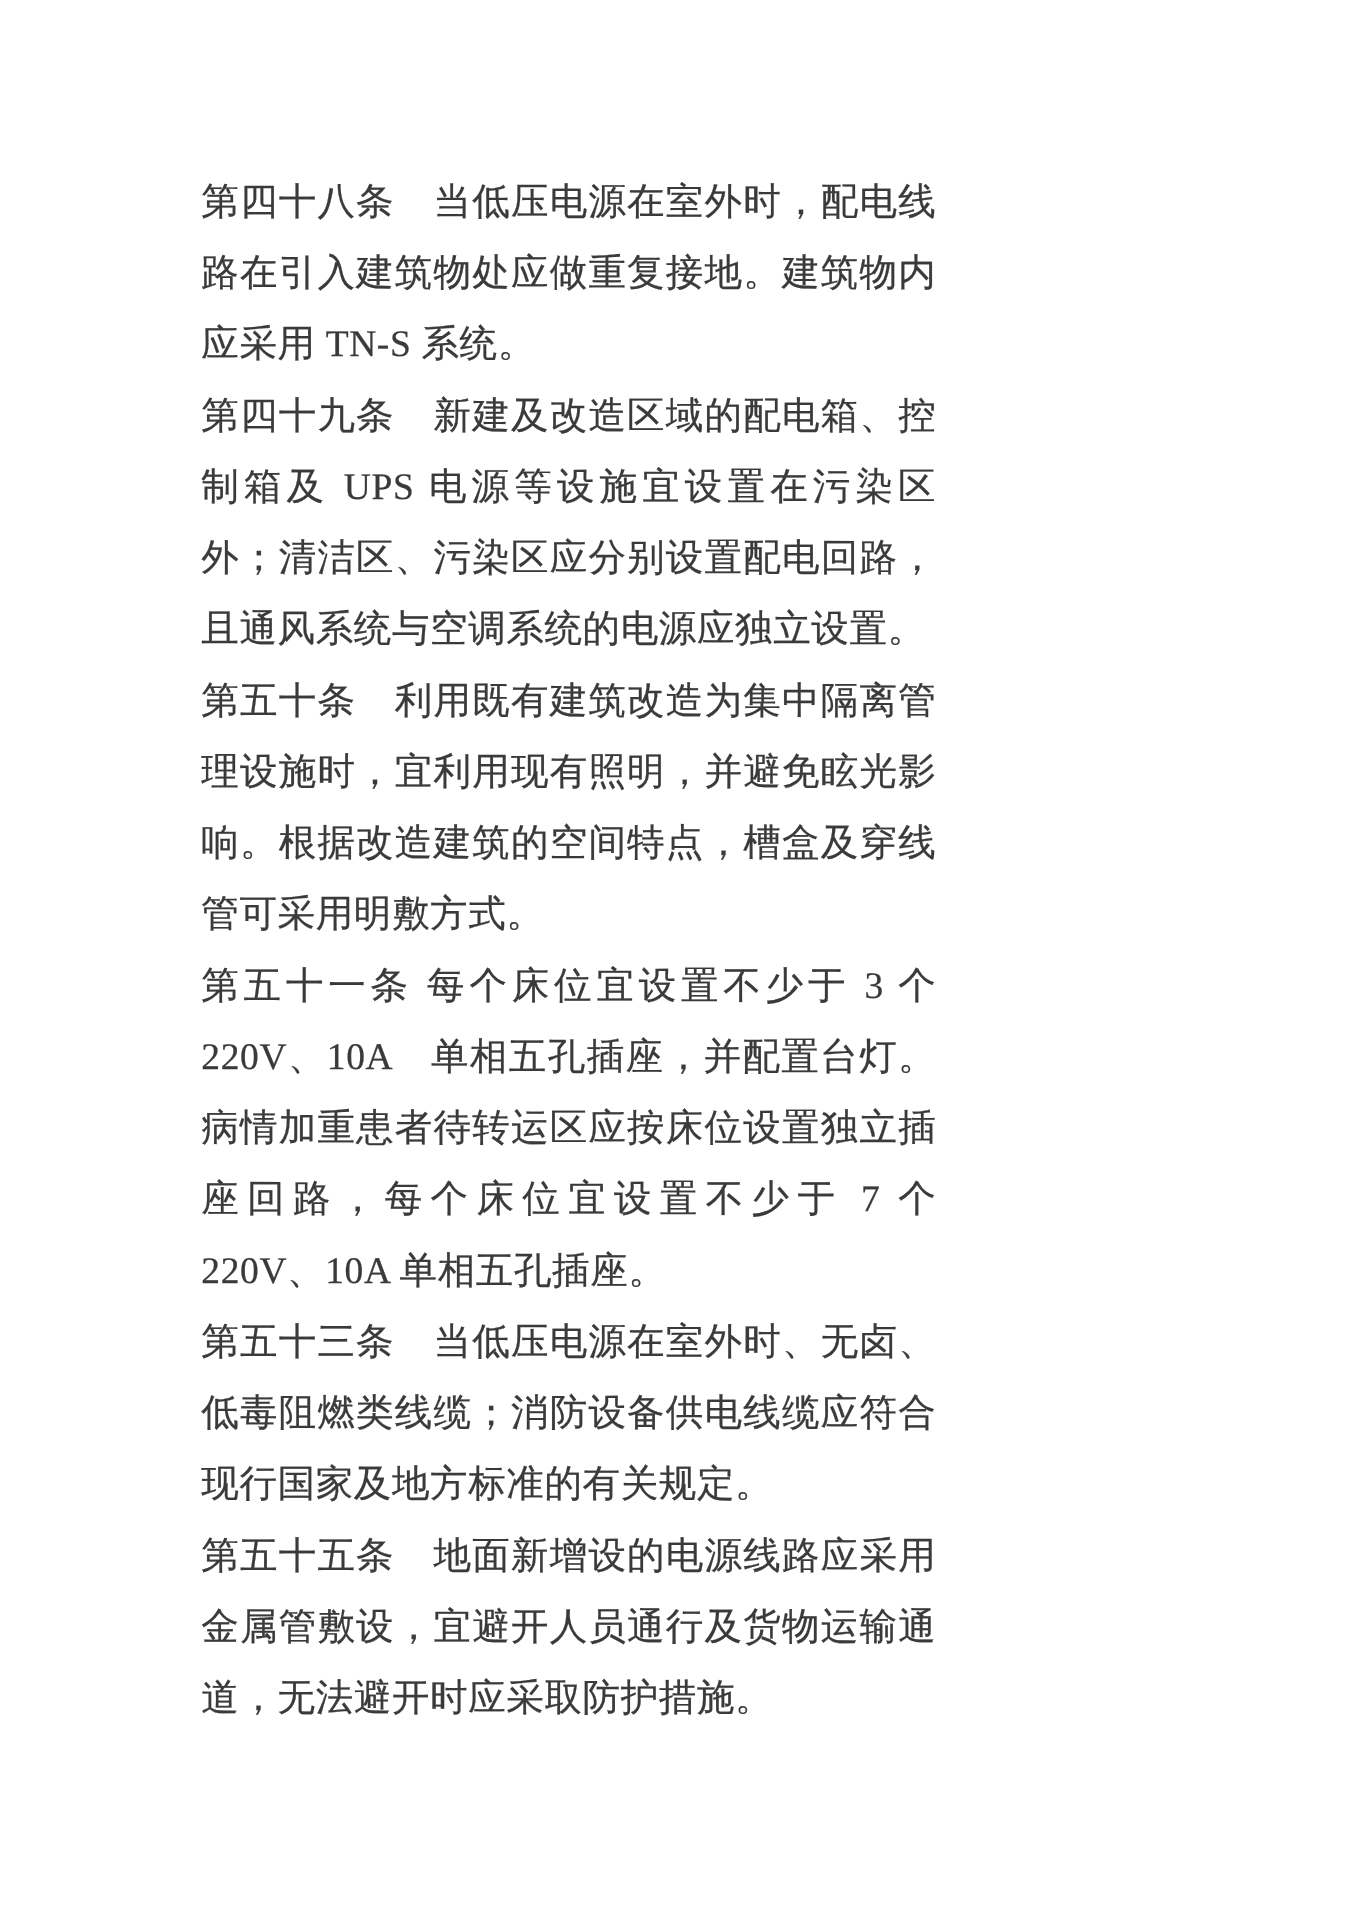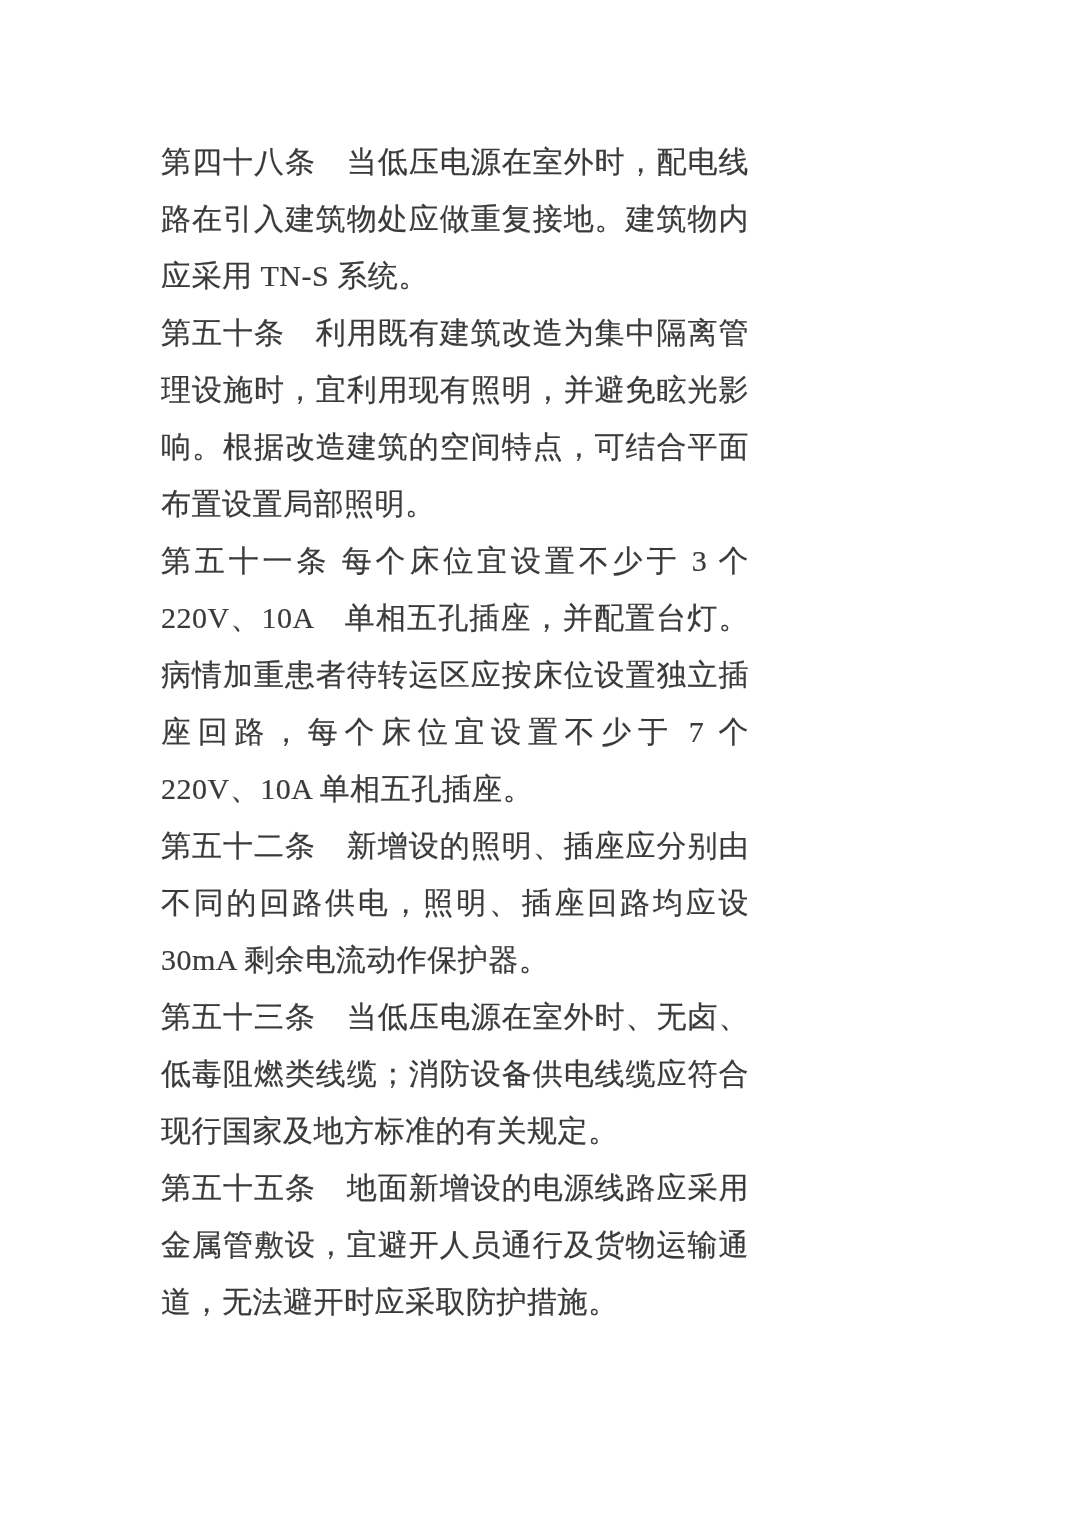--- a/index.html
+++ b/index.html
@@ -39,19 +39,19 @@
     font-weight: 400;
     -webkit-text-stroke: 0.2px #3a3a3a;
   }
 </style>
 </head>
 <body>
 
 <div class="doc-page">
   <div class="doc-body">
     <p class="article-paragraph">第四十八条　当低压电源在室外时，配电线路在引入建筑物处应做重复接地。建筑物内应采用 TN-S 系统。</p>
-    <p class="article-paragraph">第五十条　利用既有建筑改造为集中隔离管理设施时，宜利用现有照明，并避免眩光影响。根据改造建筑的空间特点，可结合平面布置设置局部照明。</p>
+    <p class="article-paragraph">第四十九条　新建及改造区域的配电箱、控制箱及 UPS 电源等设施宜设置在污染区外；清洁区、污染区应分别设置配电回路，且通风系统与空调系统的电源应独立设置。</p>
+    <p class="article-paragraph">第五十条　利用既有建筑改造为集中隔离管理设施时，宜利用现有照明，并避免眩光影响。根据改造建筑的空间特点，槽盒及穿线管可采用明敷方式。</p>
     <p class="article-paragraph">第五十一条 每个床位宜设置不少于 3 个 220V、10A　单相五孔插座，并配置台灯。病情加重患者待转运区应按床位设置独立插座回路，每个床位宜设置不少于 7 个 220V、10A 单相五孔插座。</p>
-    <p class="article-paragraph">第五十二条　新增设的照明、插座应分别由不同的回路供电，照明、插座回路均应设 30mA 剩余电流动作保护器。</p>
     <p class="article-paragraph">第五十三条　当低压电源在室外时、无卤、低毒阻燃类线缆；消防设备供电线缆应符合现行国家及地方标准的有关规定。</p>
     <p class="article-paragraph">第五十五条　地面新增设的电源线路应采用金属管敷设，宜避开人员通行及货物运输通道，无法避开时应采取防护措施。</p>
   </div>
 </div>
 
 </body></html>

